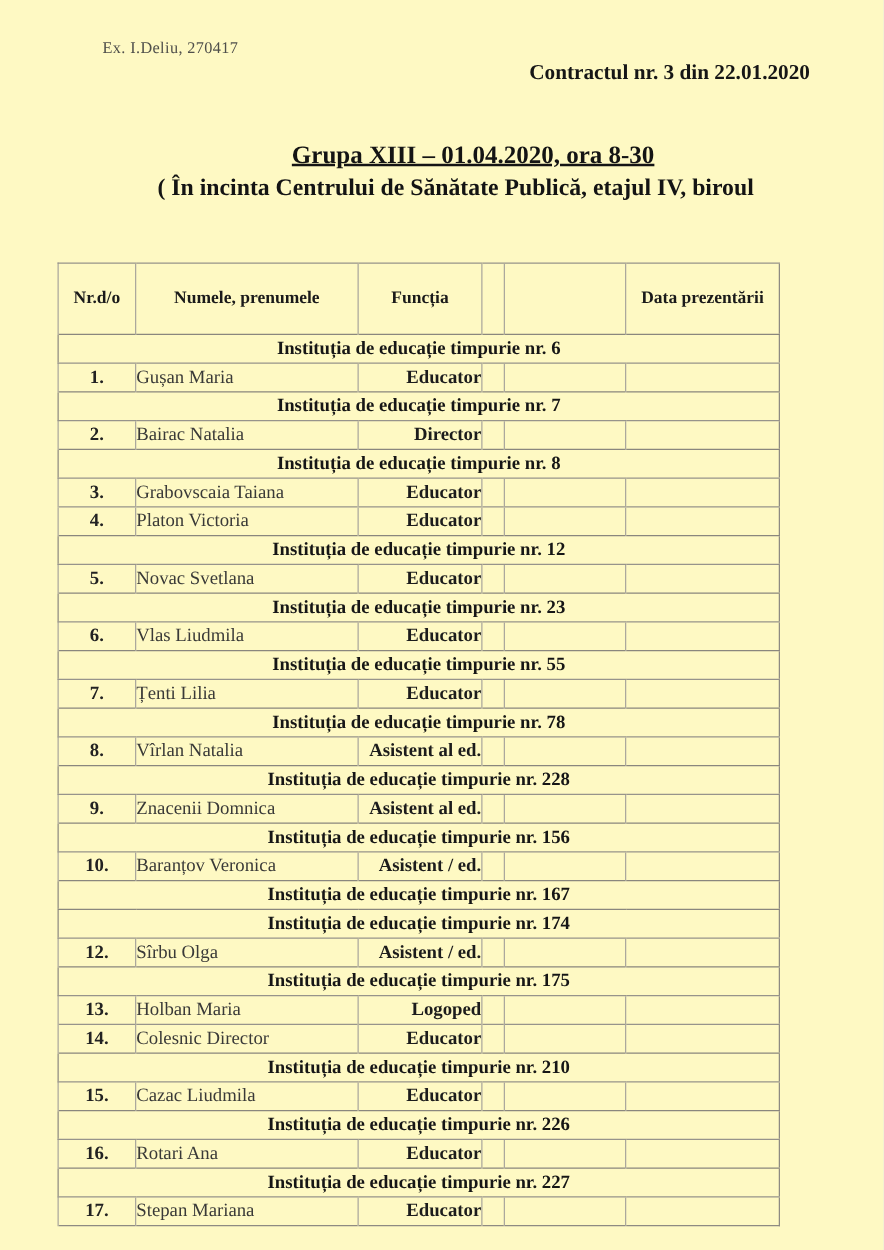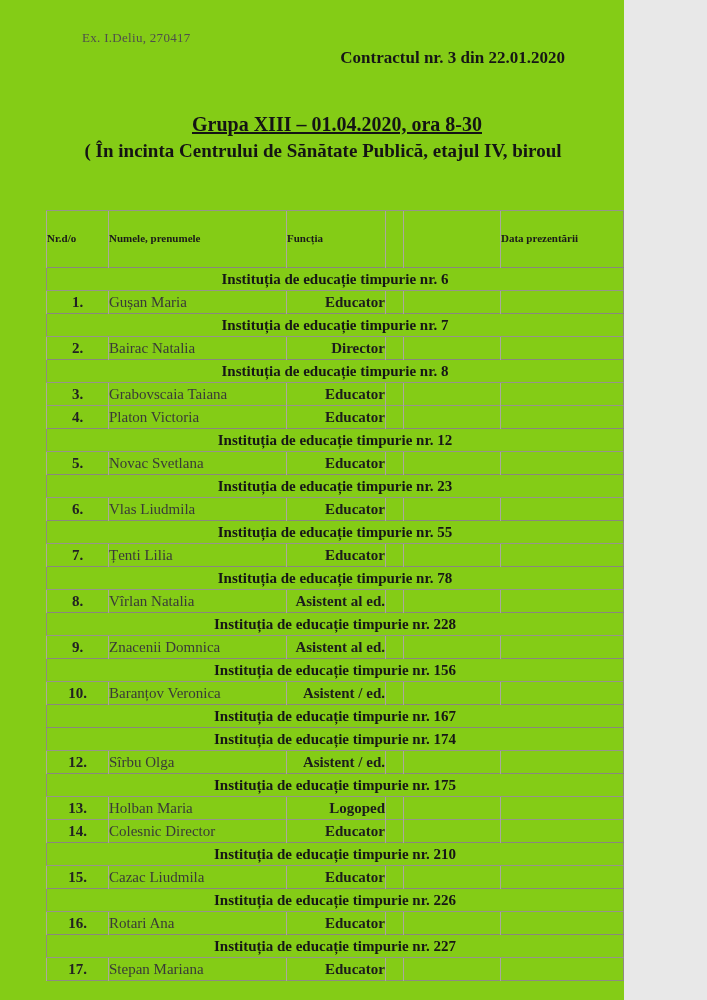--- a/index.html
+++ b/index.html
@@ -1,20 +1,20 @@
 <!DOCTYPE html>
 <html><head>
 <meta charset="utf-8">
 <style>
   html, body { margin: 0; padding: 0; background: #e8e8e8; }
   .page {
     position: relative;
-    width: 624px;
+    width: 707px;
     height: 1000px;
-    background: #84cc16;
+    background: #fef9c3;
     font-family: "Liberation Serif", "DejaVu Serif", serif;
     color: #1d1d1d;
     overflow: hidden;
   }
   .exec-note {
     position: absolute;
     left: 82px;
     top: 30px;
     font-size: 13px;
     color: #4f4f4b;
@@ -64,23 +64,23 @@
   }
   table.roster th, table.roster td {
     border-left: 1px solid #aba89d;
     border-top: 1px solid #97948b;
     padding: 0;
     overflow: hidden;
     white-space: nowrap;
   }
   table.roster thead th {
     height: 56px;
-    font-size: 11px;
-    font-weight: bold;
-    text-align: left;
+    font-size: 14px;
+    font-weight: bold;
+    text-align: center;
     vertical-align: middle;
     line-height: 1.2;
     white-space: normal;
     color: #1a1a1a;
   }
   th.th-date { padding: 0 14px; }
   tr.entry-row td { height: 22px; font-size: 15px; vertical-align: middle; }
   td.cell-nr { text-align: center; font-weight: bold; color: #222; }
   td.cell-name { padding-left: 9px; color: #3a3a38; }
   td.cell-fn { text-align: right; font-weight: bold; color: #1c1c1c; }

